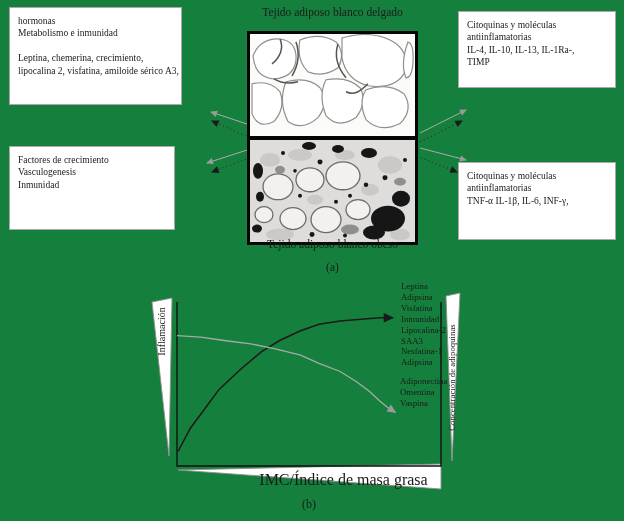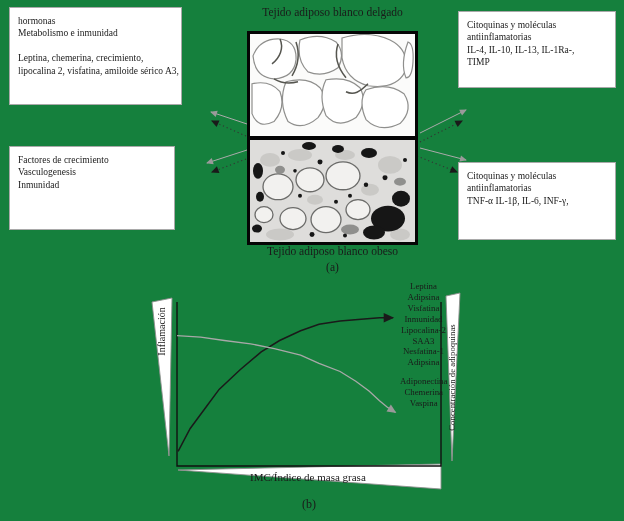--- a/index.html
+++ b/index.html
@@ -12,38 +12,38 @@
     position:absolute;border:1px solid #a9a9a9;background:#ffffff;
     padding:7px 8px;box-sizing:border-box;z-index:2;
   }
   .box-line{font-size:9.5px;line-height:12.4px;min-height:12.4px;white-space:nowrap;}
   .box-tl{left:9px;top:7px;width:173px;height:98px;}
   .box-tr{left:458px;top:11px;width:158px;height:77px;}
   .box-bl{left:9px;top:146px;width:166px;height:84px;}
   .box-br{left:458px;top:162px;width:158px;height:78px;}
   .caption{position:absolute;left:225px;width:215px;text-align:center;font-size:11.5px;z-index:2;}
   .cap-top{top:6px;}
-  .cap-obese{top:245px;}
+  .cap-obese{top:238px;}
   .cap-a{top:261px;}
   .micro-frame{
     position:absolute;left:247px;top:31px;width:171px;height:214px;
     border:3px solid #050505;box-sizing:border-box;background:#fff;z-index:2;
     display:flex;flex-direction:column;
   }
   .micro-divider{height:4px;background:#050505;}
   .micro-frame svg{display:block;width:165px;}
   .rot-label{
     position:absolute;transform:rotate(-90deg);text-align:center;z-index:2;
     white-space:nowrap;
   }
   .rot-left{left:129px;top:325px;width:66px;height:13px;font-size:10px;}
   .rot-right{left:368px;top:372px;width:168px;height:11px;font-size:8.8px;}
-  .x-label{position:absolute;left:250px;top:471px;width:187px;text-align:left;font-size:11px;z-index:2;}
+  .x-label{position:absolute;left:250px;top:471px;width:187px;text-align:center;font-size:16px;z-index:2;}
   .cap-b{position:absolute;left:229px;top:497px;width:160px;text-align:center;font-size:12px;z-index:2;}
-  .adipo-list{position:absolute;z-index:2;text-align:center;}
+  .adipo-list{position:absolute;z-index:2;}
   .list-rising{left:401px;top:281px;}
   .list-falling{left:400px;top:376px;}
   .adipo-list div{font-size:8.8px;line-height:10.9px;white-space:nowrap;}
   .axes{fill:none;stroke:#111111;stroke-width:1.4;}
   .wedge{fill:#ffffff;stroke:#909090;stroke-width:0.9;}
   .arr-solid{stroke:#aaaaaa;stroke-width:1;}
   .arr-dotted{stroke:#333333;stroke-width:1.1;stroke-dasharray:1.2 2.8;}
 </style>
 </head>
 <body>
@@ -194,18 +194,18 @@
       <div class="adipo-item">Adipsina</div>
       <div class="adipo-item">Visfatina</div>
       <div class="adipo-item">Inmunidad</div>
       <div class="adipo-item">Lipocalina-2</div>
       <div class="adipo-item">SAA3</div>
       <div class="adipo-item">Nesfatina-1</div>
       <div class="adipo-item">Adipsina</div>
     </div>
   <div class="adipo-list list-falling">
       <div class="adipo-item">Adiponectina</div>
-      <div class="adipo-item">Chemerina</div>
+      <div class="adipo-item">Omentina</div>
       <div class="adipo-item">Vaspina</div>
     </div>
 
   <div class="cap-b">(b)</div>
 </div>
 
 </body></html>

